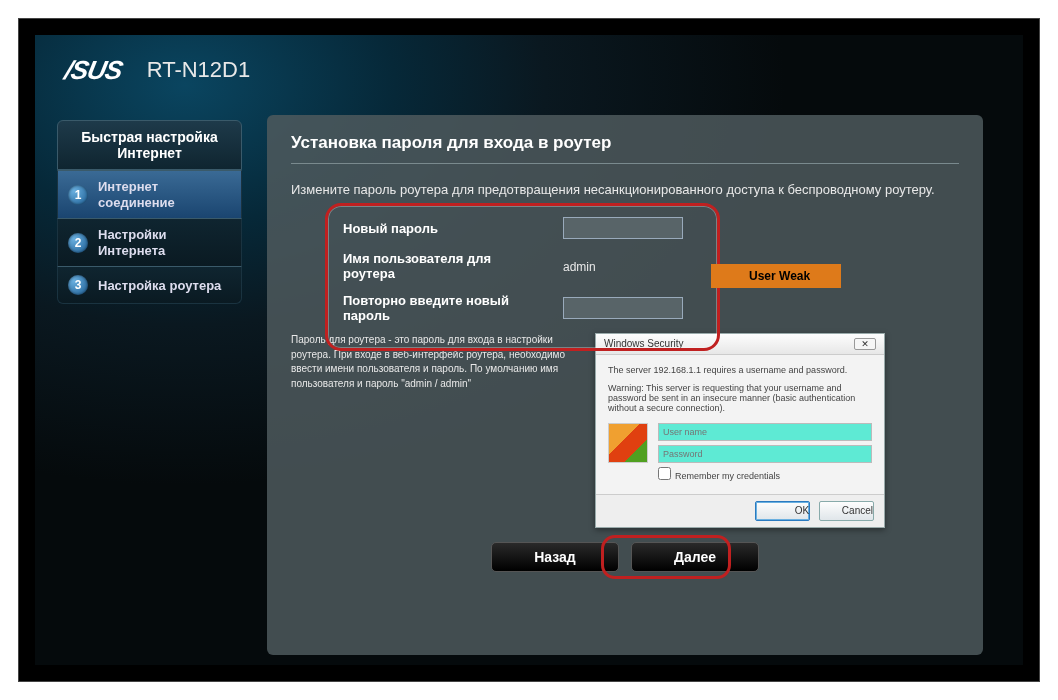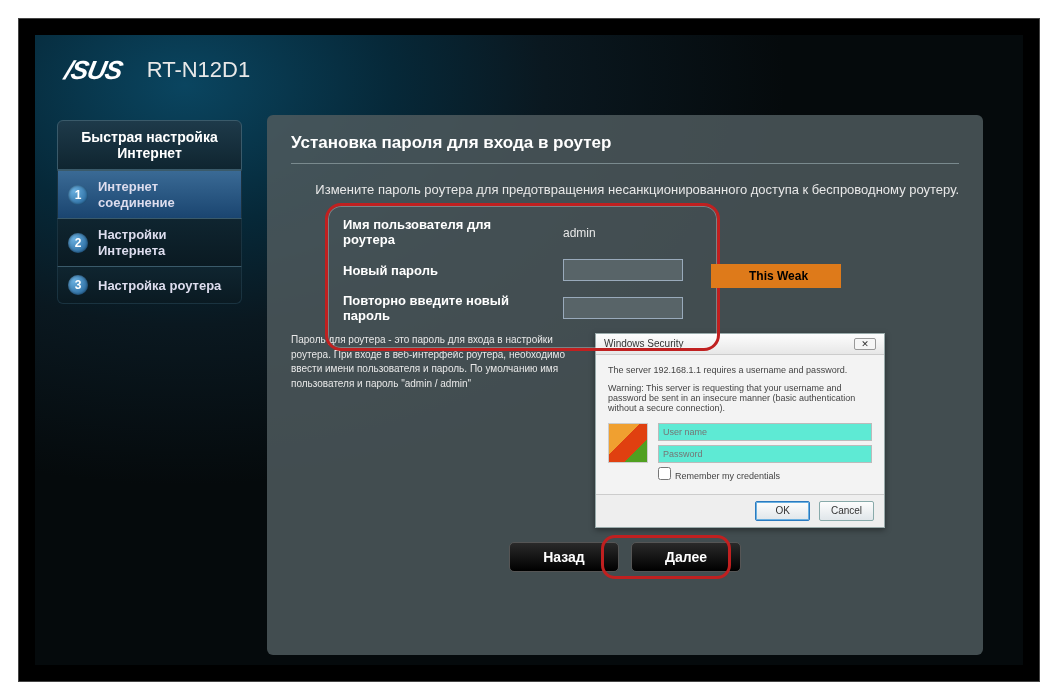--- a/index.html
+++ b/index.html
@@ -111,21 +111,20 @@
   font-size: 17px;
   font-weight: bold;
   border-bottom: 1px solid #7a8a8e;
   padding-bottom: 10px;
   margin-bottom: 18px;
 }
 .desc-text {
   color: #e8e8e8;
   font-size: 13px;
   margin-bottom: 14px;
-  text-align: right;
 }
 .form-box-wrap {
   position: relative;
   margin-left: 40px;
   margin-bottom: 4px;
 }
 .highlight-ring {
   position: absolute;
   border: 3px solid #c02020;
   border-radius: 16px;
@@ -250,37 +249,36 @@
   border-top: 1px solid #ccc;
   padding: 6px 10px;
   text-align: right;
   background: #eee;
 }
 .win-btn {
   display: inline-block;
   width: 55px;
   height: 20px;
   line-height: 18px;
-  text-align: center;
   font-size: 10px;
   border: 1px solid #8aa;
   background: linear-gradient(#fdfdfd,#e0e6ea);
   margin-left: 6px;
   border-radius: 2px;
 }
 .win-btn.primary { border-color: #2a7ac0; box-shadow: 0 0 0 1px #6ab0e0 inset; }
 .nav-buttons {
   margin-top: 14px;
   display: flex;
   justify-content: center;
   gap: 12px;
   position: relative;
 }
 .nav-btn {
-  width: 110px;
+  width: 128px;
   height: 30px;
   background: linear-gradient(#2a2a2a,#000);
   border: 1px solid #555;
   border-radius: 5px;
   color: #fff;
   font-size: 14px;
   font-weight: bold;
   cursor: pointer;
 }
 .next-ring {
@@ -323,32 +321,32 @@
     </div>
 
     <div class="content">
       <div class="content-title">Установка пароля для входа в роутер</div>
       <div class="desc-text">Измените пароль роутера для предотвращения несанкционированного доступа к беспроводному роутеру.</div>
 
       <div class="form-box-wrap">
         <div class="highlight-ring form-ring"></div>
         <div class="strength-bar">
           <div class="strength-track">
-            <span class="strength-label">This Weak</span>
+            <span class="strength-label">User Weak</span>
           </div>
         </div>
         <table class="form-table">
           <tbody>
                 <tr>
+            <td class="label-cell">Новый пароль</td>
+            <td><input type="password" class="pw-input" style=""></td>
+          </tr>
+          <tr>
             <td class="label-cell">Имя пользователя для роутера</td>
             <td><span class="val-text">admin</span></td>
-          </tr>
-          <tr>
-            <td class="label-cell">Новый пароль</td>
-            <td><input type="password" class="pw-input" style=""></td>
           </tr>
           <tr>
             <td class="label-cell">Повторно введите новый пароль</td>
             <td><input type="password" class="pw-input" style=""></td>
           </tr>
         </tbody>
             </table>
       </div>
 
 

